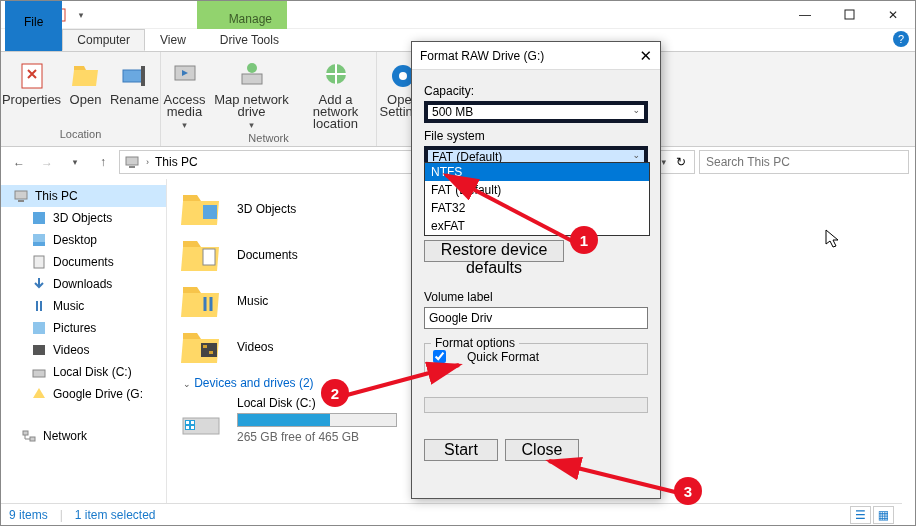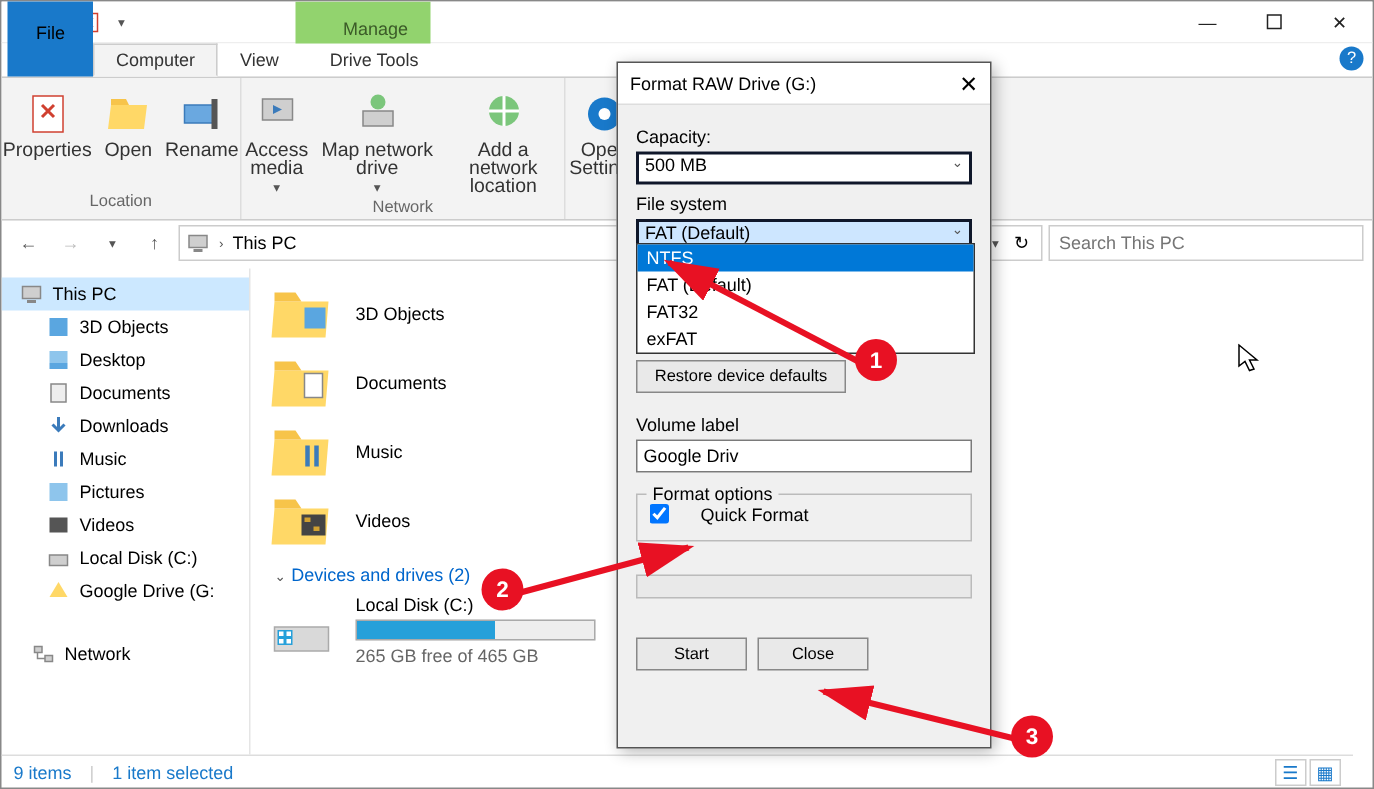--- a/index.html
+++ b/index.html
@@ -40,26 +40,26 @@
 .folder-icon{width:44px;height:40px}
 .section-hdr{color:#0066cc;font-size:13px;margin:8px 0 6px 4px}
 .statusbar{position:absolute;bottom:0;left:0;right:13px;height:22px;border-top:1px solid #ddd;display:flex;align-items:center;padding:0 8px;gap:12px;color:#1979ca;font-size:12px}
 .statusbar .viewbtns{margin-left:auto;display:flex;gap:2px}
 
 .dialog{position:absolute;left:410px;top:40px;width:250px;height:458px;background:#f0f0f0;border:1px solid #555;box-shadow:2px 2px 10px rgba(0,0,0,.3);z-index:50}
 .dlg-title{height:28px;display:flex;align-items:center;padding:0 8px;background:#fff;border-bottom:1px solid #ddd}
 .dlg-close{margin-left:auto;font-size:15px}
 .dlg-body{padding:8px 12px}
 .dlg-lbl{font-size:12px;margin:6px 0 3px}
-.dlg-select{width:100%;height:22px;border:2px solid #0f172a;background:#fff;padding:0 4px;font-size:12px;display:flex;justify-content:space-between}
+.dlg-select{width:100%;height:22px;border:4px solid #0f172a;background:#fff;padding:0 4px;font-size:12px;display:flex;justify-content:space-between}
 .dlg-input{width:100%;height:22px;border:1px solid #7a7a7a;background:#fff;padding:0 4px;font-size:12px}
 .dropdown{position:absolute;left:12px;top:120px;width:226px;border:1px solid #333;background:#fff;z-index:60}
 .dd-item{padding:2px 6px;font-size:12px}
 .dd-item.sel{background:#0078d7;color:#fff}
-.dlg-btn{height:22px;border:1px solid #888;background:#e9e9e9;padding:0 10px;font-size:11px}
+.dlg-btn{height:22px;border:1px solid #888;background:#e9e9e9;padding:0 10px;font-size:16px}
 .fieldset{border:1px solid #bbb;padding:6px 8px 10px;margin-top:6px;position:relative}
 .fieldset .legend{position:absolute;top:-8px;left:6px;background:#f0f0f0;padding:0 4px;font-size:12px}
 .chk-row{display:flex;align-items:flex-start;gap:21px;font-size:12px}
 .dlg-foot{display:flex;gap:7px;margin-top:26px}
 .dlg-foot .dlg-btn{width:74px}
 .progress{height:16px;border:1px solid #bbb;background:#e9e9e9;margin-top:22px}
 
 .anno-circle{position:absolute;width:28px;height:28px;border-radius:50%;background:#e81123;color:#fff;display:flex;align-items:center;justify-content:center;font-size:15px;font-weight:600;z-index:80}
 .anno-arrow{position:absolute;z-index:75}
 .cursor{position:absolute;left:824px;top:228px;font-size:16px;z-index:70}

